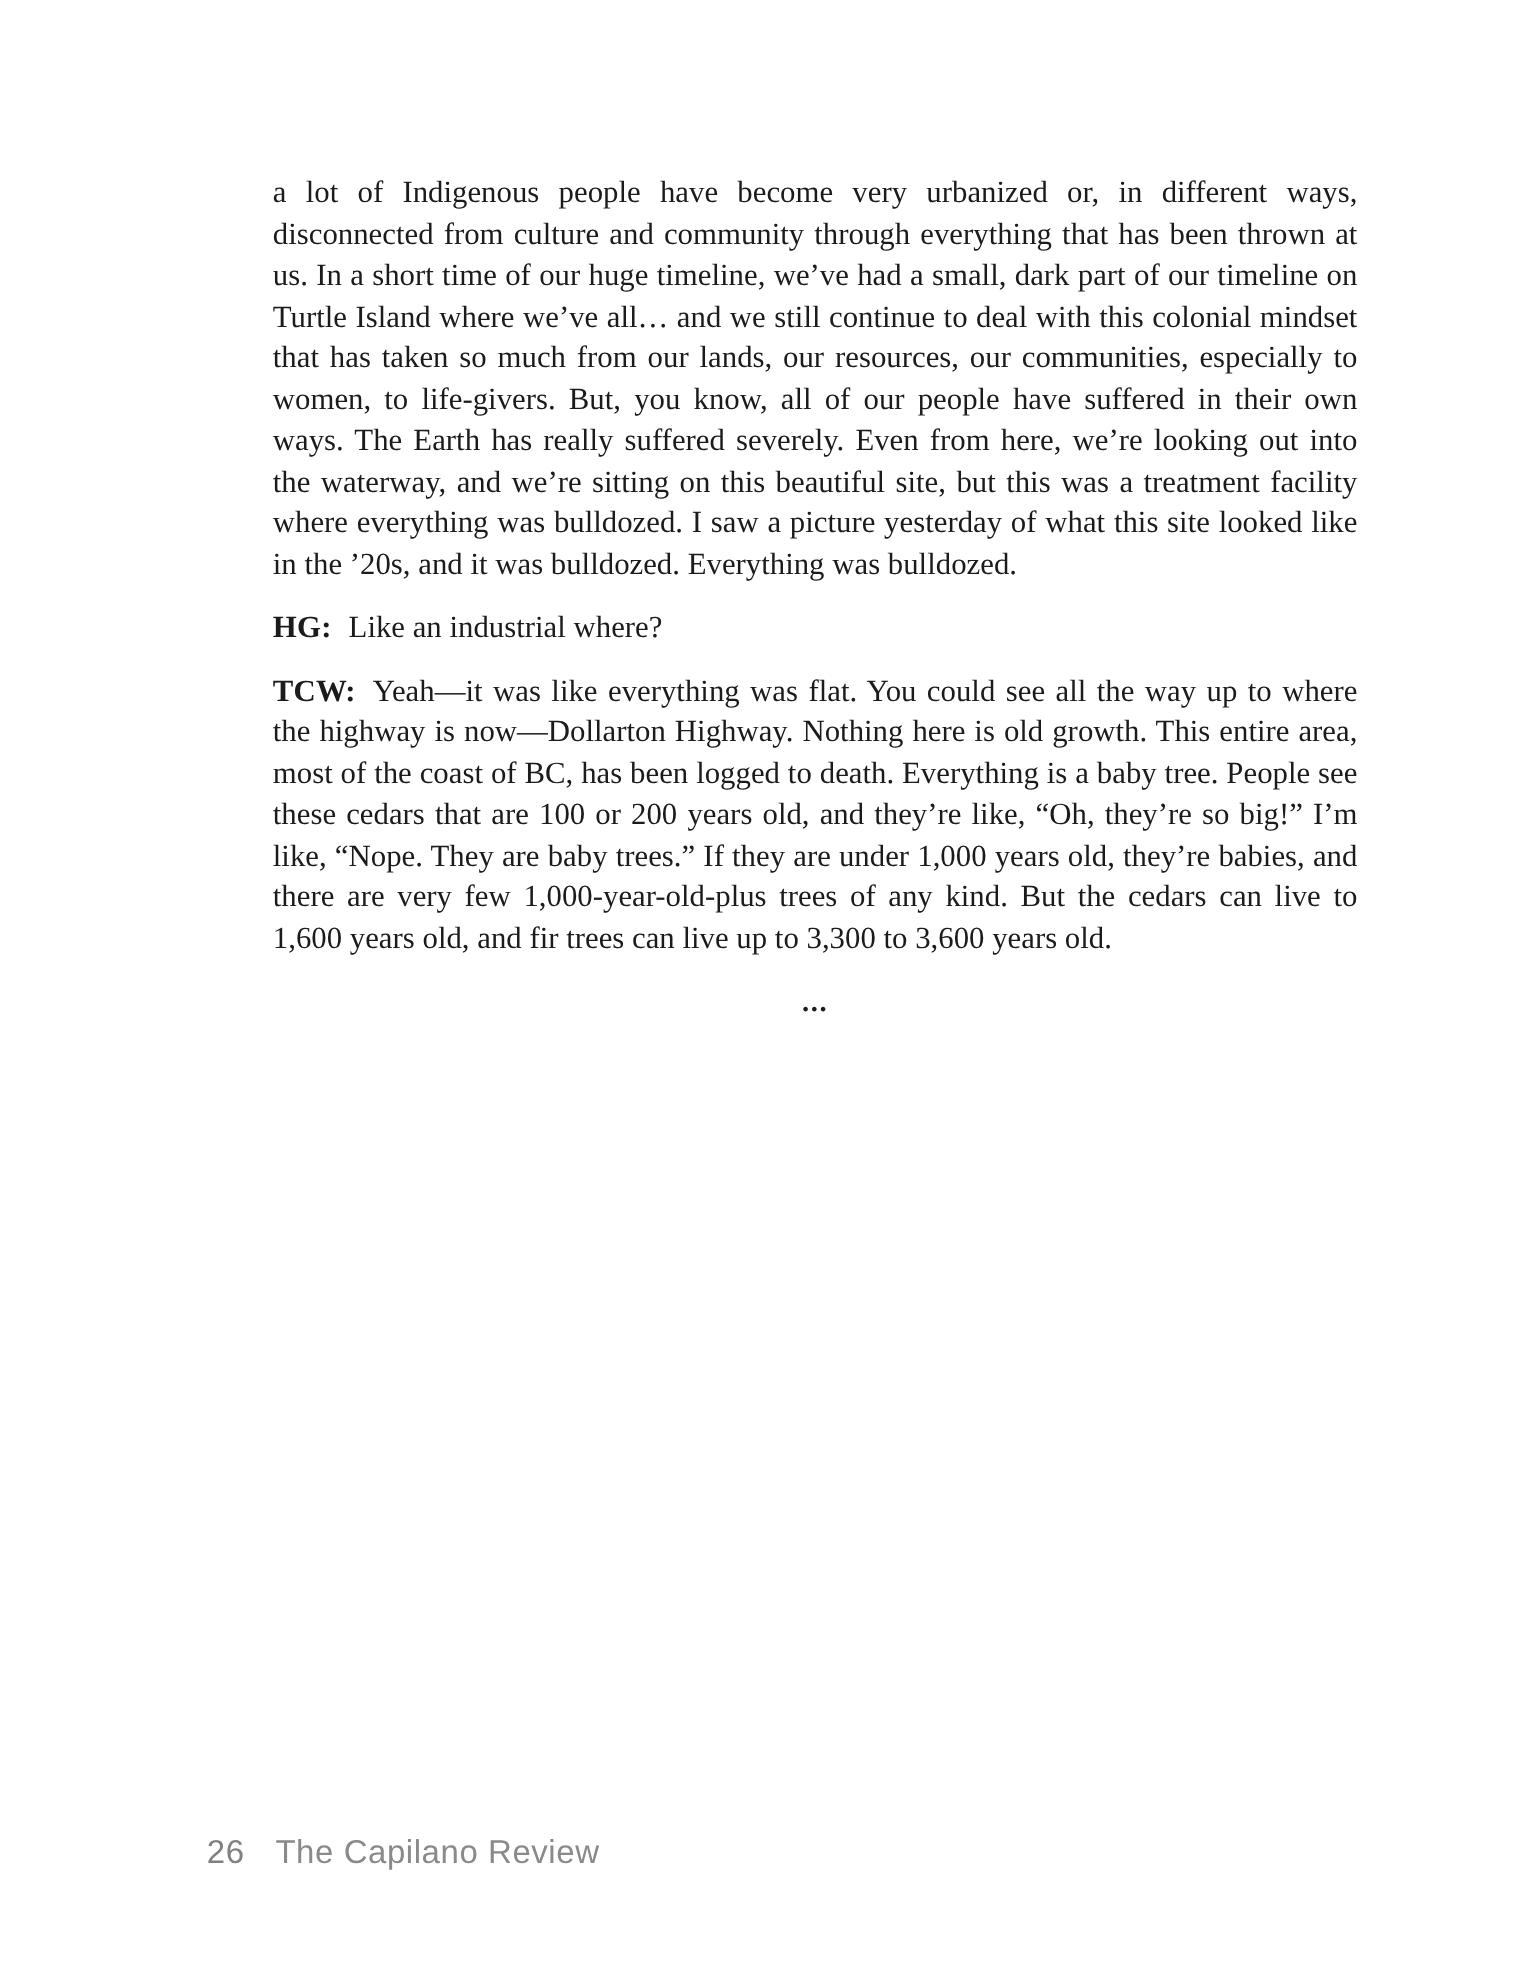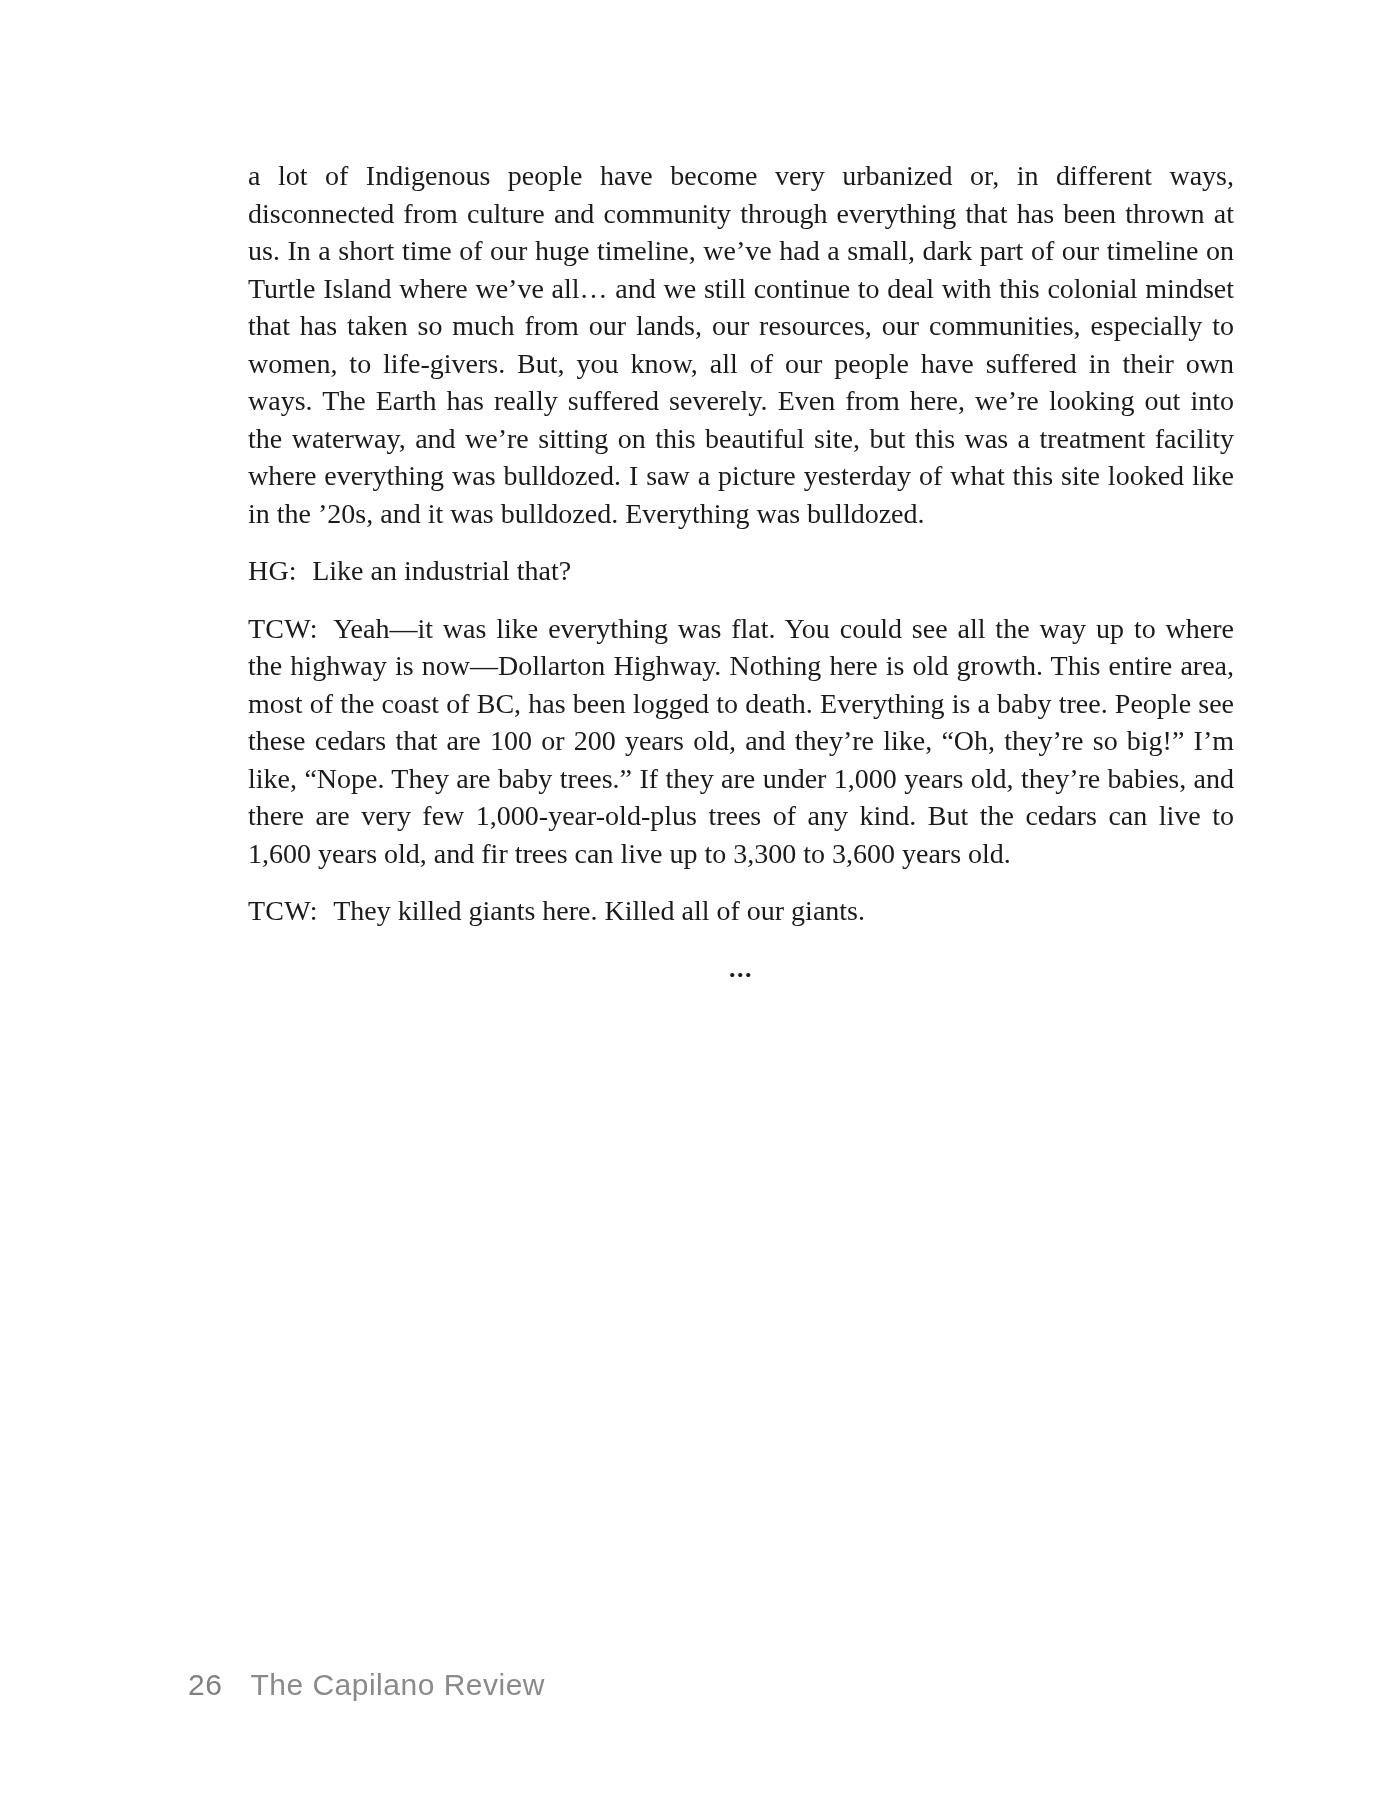--- a/index.html
+++ b/index.html
@@ -25,21 +25,21 @@
     width: 986px;
     color: var(--body-text);
     font-size: 28px;
     line-height: 37.5px;
     text-align: justify;
   }
   .article p.para {
     margin: 0 0 20px 0;
   }
   .speaker {
-    font-weight: normal;
+    font-weight: bold;
     letter-spacing: 0.2px;
   }
   .speaker:not(:empty) {
     margin-right: 0.55em;
   }
   .section-break {
     text-align: center;
     font-weight: bold;
     font-size: 26px;
     letter-spacing: 1.5px;
@@ -66,26 +66,25 @@
 </style>
 </head>
 <body>
 
 <div class="page">
 
   <main class="article">
 
     <p class="para"><span>a lot of Indigenous people have become very urbanized or, in different ways, disconnected from culture and community through everything that has been thrown at us. In a short time of our huge timeline, we’ve had a small, dark part of our timeline on Turtle Island where we’ve all… and we still continue to deal with this colonial mindset that has taken so much from our lands, our resources, our communities, especially to women, to life-givers. But, you know, all of our people have suffered in their own ways. The Earth has really suffered severely. Even from here, we’re looking out into the waterway, and we’re sitting on this beautiful site, but this was a treatment facility where everything was bulldozed. I saw a picture yesterday of what this site looked like in the ’20s, and it was bulldozed. Everything was bulldozed.</span></p>
 
-    <p class="para"><b class="speaker">HG:</b><span>Like an industrial that?</span></p>
+    <p class="para"><b class="speaker">HG:</b><span>Like an industrial where?</span></p>
 
     <p class="para"><b class="speaker">TCW:</b><span>Yeah—it was like everything was flat. You could see all the way up to where the highway is now—Dollarton Highway. Nothing here is old growth. This entire area, most of the coast of BC, has been logged to death. Everything is a baby tree. People see these cedars that are 100 or 200 years old, and they’re like, “Oh, they’re so big!” I’m like, “Nope. They are baby trees.” If they are under 1,000 years old, they’re babies, and there are very few 1,000-year-old-plus trees of any kind. But the cedars can live to 1,600 years old, and fir trees can live up to 3,300 to 3,600 years old.</span></p>
 
 
-    <p class="para"><b class="speaker">TCW:</b><span>They killed giants here. Killed all of our giants.</span></p>
 
     <div class="section-break">...</div>
 
   </main>
 
   <footer class="page-footer">
     <span class="page-number">26</span><span class="journal-title">The Capilano Review</span>
   </footer>
 
 </div>

